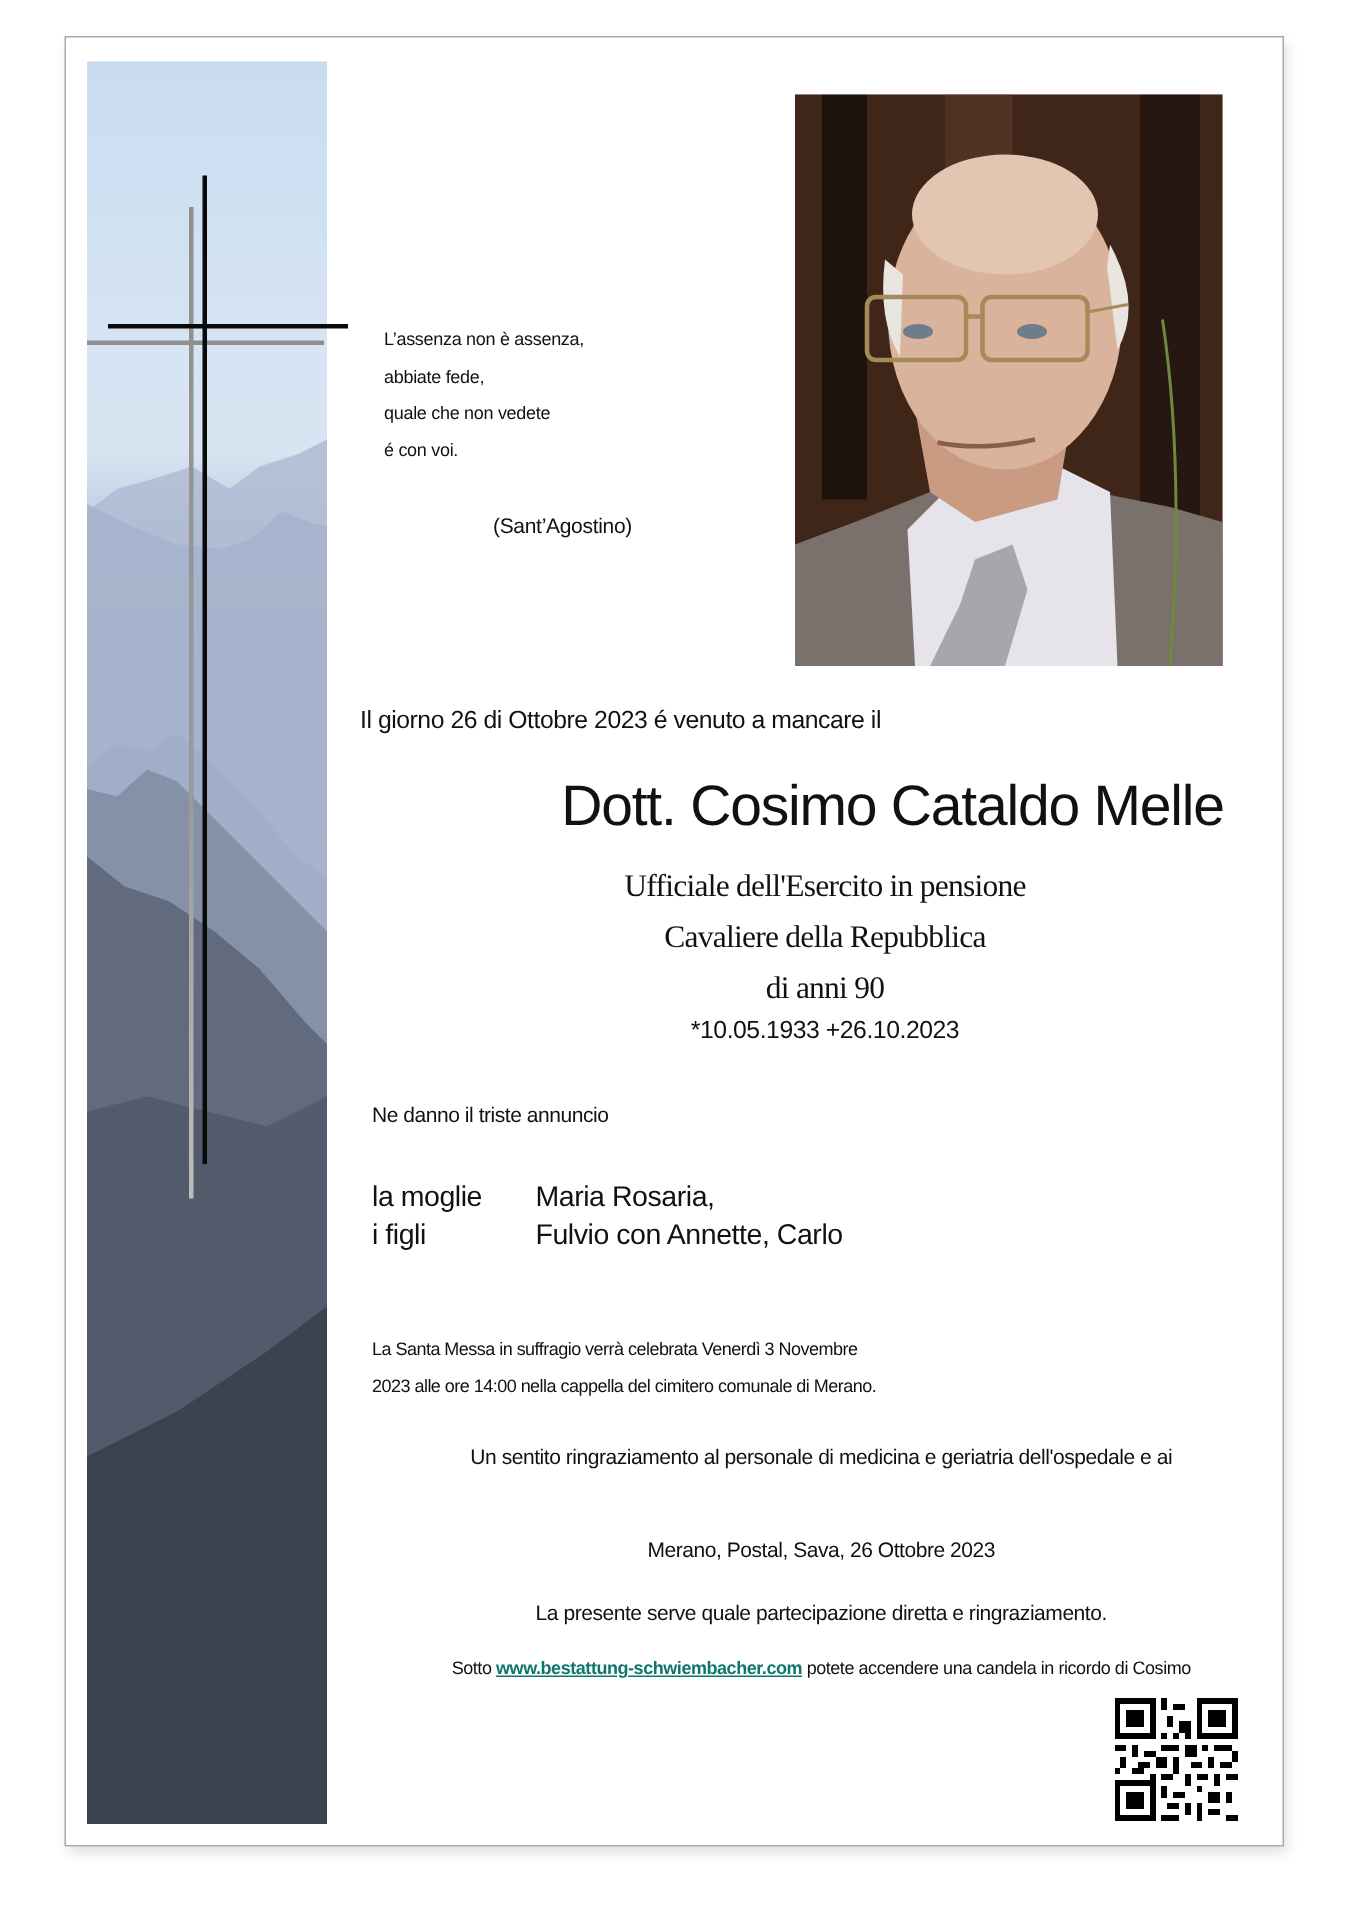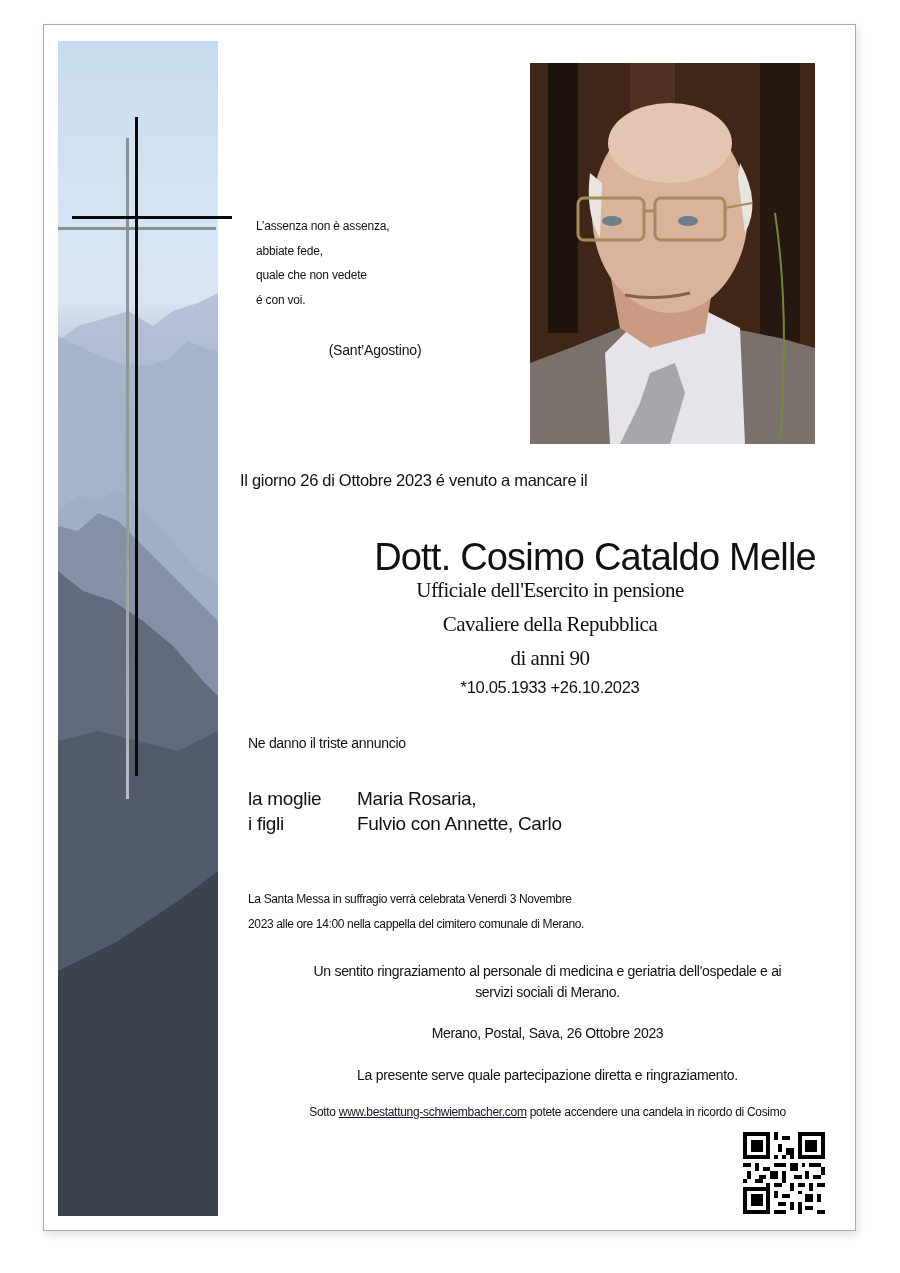--- a/index.html
+++ b/index.html
@@ -31,21 +31,21 @@
     .quote-author { position: absolute; left: 250px; top: 342px; width: 250px; text-align: center;
                     font-size: 14px; letter-spacing: -0.2px; }
 
     
     .portrait { position: absolute; left: 530px; top: 63px; width: 285px; height: 381px; overflow: hidden;
                 background: linear-gradient(to bottom, #3a2116 0%, #4b2d1c 40%, #3b261a 100%); }
     .portrait svg { position: absolute; left: 0; top: 0; }
 
     
     .intro { position: absolute; left: 240px; top: 471px; font-size: 16.5px; letter-spacing: -0.3px; }
-    .name { position: absolute; left: 240px; top: 536px; width: 630px; text-align: center;
+    .name { position: absolute; left: 240px; top: 517px; width: 630px; text-align: center;
             font-size: 38px; letter-spacing: -0.8px; padding-left: 80px; box-sizing: border-box; }
     .sub { position: absolute; left: 300px; width: 500px; text-align: center;
            font-size: 21px; letter-spacing: -0.5px; font-family: Liberation Serif, serif; }
     .sub1 { top: 578px; }
     .sub2 { top: 612px; }
     .sub3 { top: 646px; }
     .dates { position: absolute; left: 300px; top: 678px; width: 500px; text-align: center;
              font-size: 16.5px; letter-spacing: -0.3px; }
 
     .announce { position: absolute; left: 248px; top: 735px; font-size: 14px; letter-spacing: -0.3px; }
@@ -56,21 +56,21 @@
     .mass { position: absolute; left: 248px; top: 887px; width: 600px; font-size: 12px;
             line-height: 25px; letter-spacing: -0.35px; }
     .thanks { position: absolute; left: 250px; top: 961px; width: 595px; text-align: center;
               font-size: 14px; line-height: 21px; letter-spacing: -0.3px; }
     .place { position: absolute; left: 250px; top: 1025px; width: 595px; text-align: center;
              font-size: 14px; letter-spacing: -0.3px; }
     .notice { position: absolute; left: 250px; top: 1067px; width: 595px; text-align: center;
               font-size: 14px; letter-spacing: -0.3px; }
     .candle { position: absolute; left: 250px; top: 1105px; width: 595px; text-align: center;
               font-size: 12px; letter-spacing: -0.3px; }
-    .candle a { color: #0f172a; text-decoration: underline; }
+    .candle a { color: #0f766e; text-decoration: underline; font-weight: bold; }
 
     .qr { position: absolute; left: 742px; top: 1132px; width: 84px; height: 82px; }
   </style>
 </head>
 <body>
 
 <div class="sheet"></div>
 
 <div class="panel">
   <svg width="160" height="1175" viewBox="0 0 160 1175">
@@ -151,21 +151,20 @@
   </div>
 </div>
 
 <div class="mass">
   <div>La Santa Messa in suffragio verrà celebrata Venerdì 3 Novembre</div>
   <div>2023 alle ore 14:00 nella cappella del cimitero comunale di Merano.</div>
 </div>
 
 <div class="thanks">
   <div>Un sentito ringraziamento al personale di medicina e geriatria dell'ospedale e ai</div>
-  <div>servizi sociali di Merano.</div>
 </div>
 
 <div class="place">Merano, Postal, Sava, 26 Ottobre 2023</div>
 <div class="notice">La presente serve quale partecipazione diretta e ringraziamento.</div>
 
 <div class="candle">
   <span>Sotto</span>
   <a>www.bestattung-schwiembacher.com</a>
   <span>potete accendere una candela in ricordo di Cosimo</span>
 </div>

